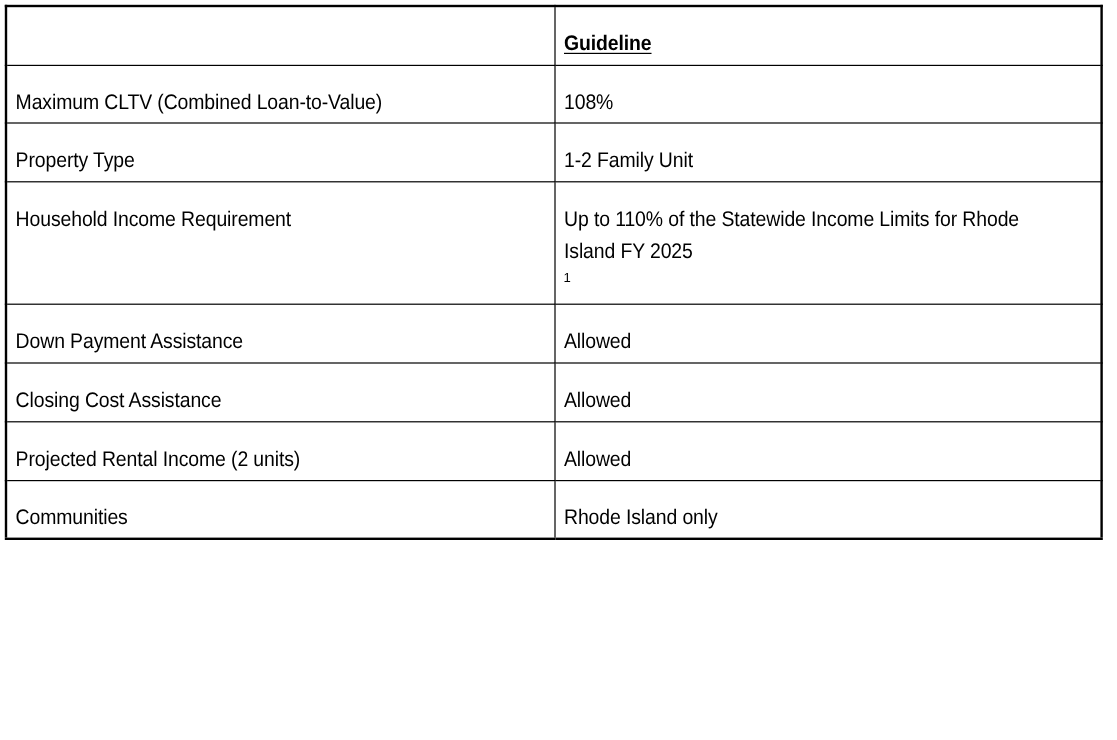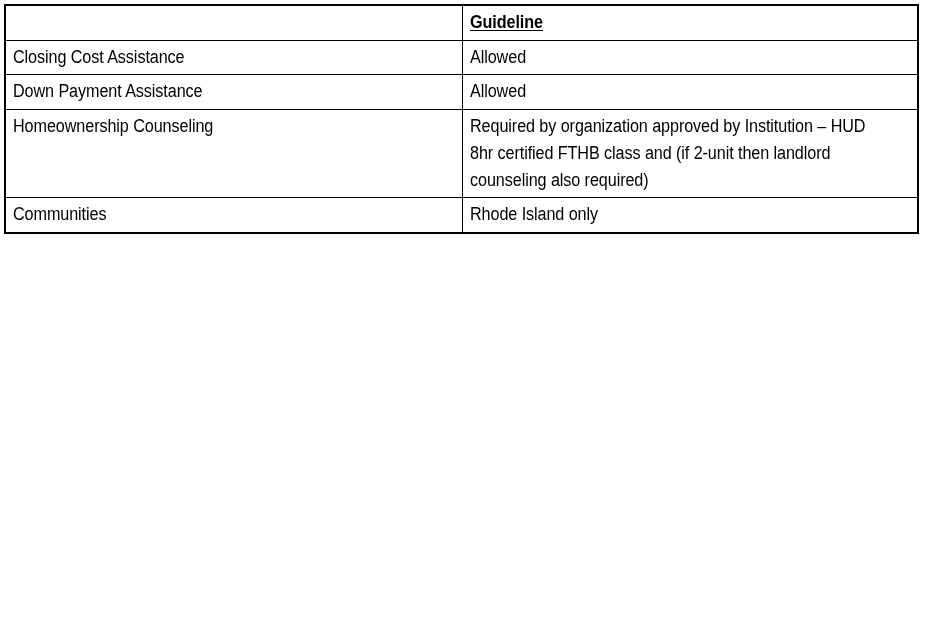--- a/index.html
+++ b/index.html
@@ -29,21 +29,21 @@
     table-layout: fixed;
     width: 913px;
     background: #ffffff;
   }
 
   table.guideline-table col.col-label { width: 457px; }
   table.guideline-table col.col-value { width: 456px; }
 
   table.guideline-table td {
     border: 1.6px solid #000000;
-    padding: 3px 6px 4px 7px;
+    padding: 17px 6px 4px 7px;
     vertical-align: top;
     font-size: 17.6px;
     line-height: 1.52;
     letter-spacing: -0.1px;
     font-stretch: condensed;
     transform-origin: left center;
   }
 
   
   table.guideline-table {
@@ -96,40 +96,62 @@
         <tr class="header-row">
           <td class="cell-label cell-header-label">
             <span class="txt"></span>
           </td>
           <td class="cell-value cell-header-value">
             <span class="txt">Guideline</span>
           </td>
         </tr>
         <tr>
           <td class="cell-label">
-            <span class="txt">Closing Cost Assistance</span>
+            <span class="txt">Maximum CLTV (Combined Loan-to-Value)</span>
           </td>
           <td class="cell-value">
-            <span class="txt">Allowed</span>
+            <span class="txt">108%</span>
           </td>
+        </tr>
+        <tr>
+          <td class="cell-label">
+            <span class="txt">Property Type</span>
+          </td>
+          <td class="cell-value">
+            <span class="txt">1-2 Family Unit</span>
+          </td>
+        </tr>
+        <tr>
+          <td class="cell-label">
+            <span class="txt">Household Income Requirement</span>
+          </td>
+          <td class="cell-value"><span class="txt">Up to 110% of the Statewide Income Limits for Rhode Island FY 2025</span><sup class="fn-marker">1</sup></td>
         </tr>
         <tr>
           <td class="cell-label">
             <span class="txt">Down Payment Assistance</span>
           </td>
           <td class="cell-value">
             <span class="txt">Allowed</span>
           </td>
         </tr>
         <tr>
           <td class="cell-label">
-            <span class="txt">Homeownership Counseling</span>
+            <span class="txt">Closing Cost Assistance</span>
           </td>
           <td class="cell-value">
-            <span class="txt">Required by organization approved by Institution – HUD 8hr certified FTHB class and (if 2-unit then landlord counseling also required)</span>
+            <span class="txt">Allowed</span>
+          </td>
+        </tr>
+        <tr>
+          <td class="cell-label">
+            <span class="txt">Projected Rental Income (2 units)</span>
+          </td>
+          <td class="cell-value">
+            <span class="txt">Allowed</span>
           </td>
         </tr>
         <tr>
           <td class="cell-label">
             <span class="txt">Communities</span>
           </td>
           <td class="cell-value">
             <span class="txt">Rhode Island only</span>
           </td>
         </tr>

